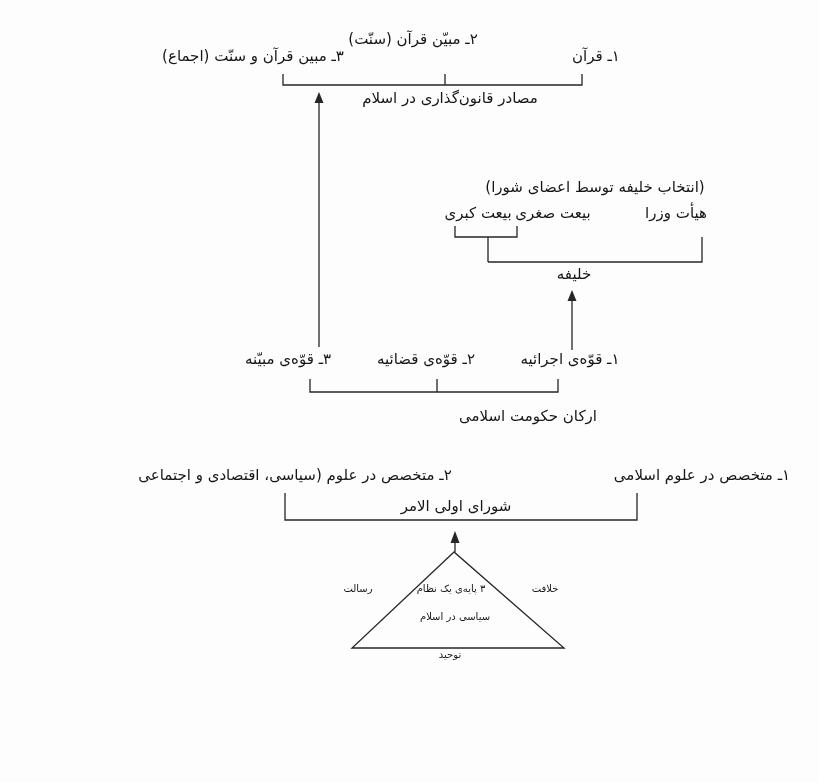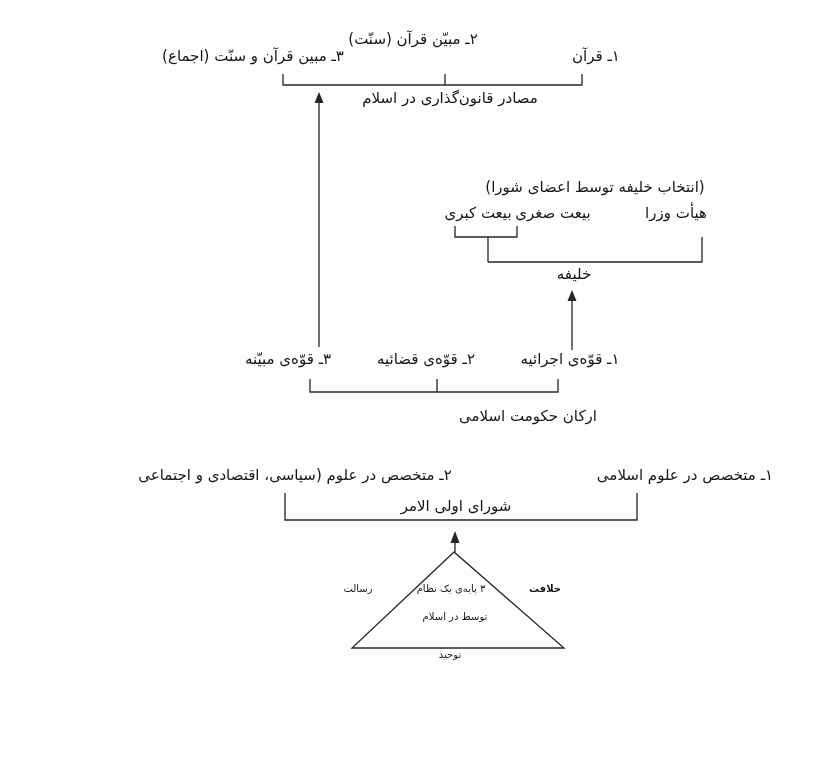--- a/index.html
+++ b/index.html
@@ -82,23 +82,23 @@
   <div class="lbl" style="top:204px; left:676px;text-align:right;">هيأت وزرا</div>
   <div class="lbl" style="top:204px; left:553px;">بيعت صغری</div>
   <div class="lbl" style="top:204px; left:478px;">بيعت کبری</div>
   <div class="lbl" style="top:265px; left:574px;">خليفه</div>
 
   <div class="lbl" style="top:350px; left:570px;">١ـ قوّه‌ی اجرائيه</div>
   <div class="lbl" style="top:350px; left:426px;">٢ـ قوّه‌ی قضائيه</div>
   <div class="lbl" style="top:350px; left:288px;">٣ـ قوّه‌ی مبيّنه</div>
   <div class="lbl" style="top:407px; left:528px;">ارکان حکومت اسلامی</div>
 
-  <div class="lbl" style="top:466px; left:685px;">١ـ متخصص در علوم اسلامی</div>
+  <div class="lbl" style="top:466px; left:702px;">١ـ متخصص در علوم اسلامی</div>
   <div class="lbl" style="top:466px; left:295px;">٢ـ متخصص در علوم (سياسی، اقتصادی و اجتماعی</div>
   <div class="lbl" style="top:497px; left:456px;">شورای اولی الامر</div>
 
   <div class="lbl small" style="top:583px; left:451px;">۳ پایه‌ی یک نظام</div>
   <div class="lbl small" style="top:583px; left:358px;">رسالت</div>
-  <div class="lbl small" style="top:583px; left:545px;font-weight:bold;">خلافت</div>
-  <div class="lbl small" style="top:611px; left:455px;">توسط در اسلام</div>
+  <div class="lbl small" style="top:583px; left:545px;">خلافت</div>
+  <div class="lbl small" style="top:611px; left:455px;">سیاسی در اسلام</div>
   <div class="lbl small" style="top:649px; left:450px;">توحید</div>
 
 </div>
 
 </body></html>

